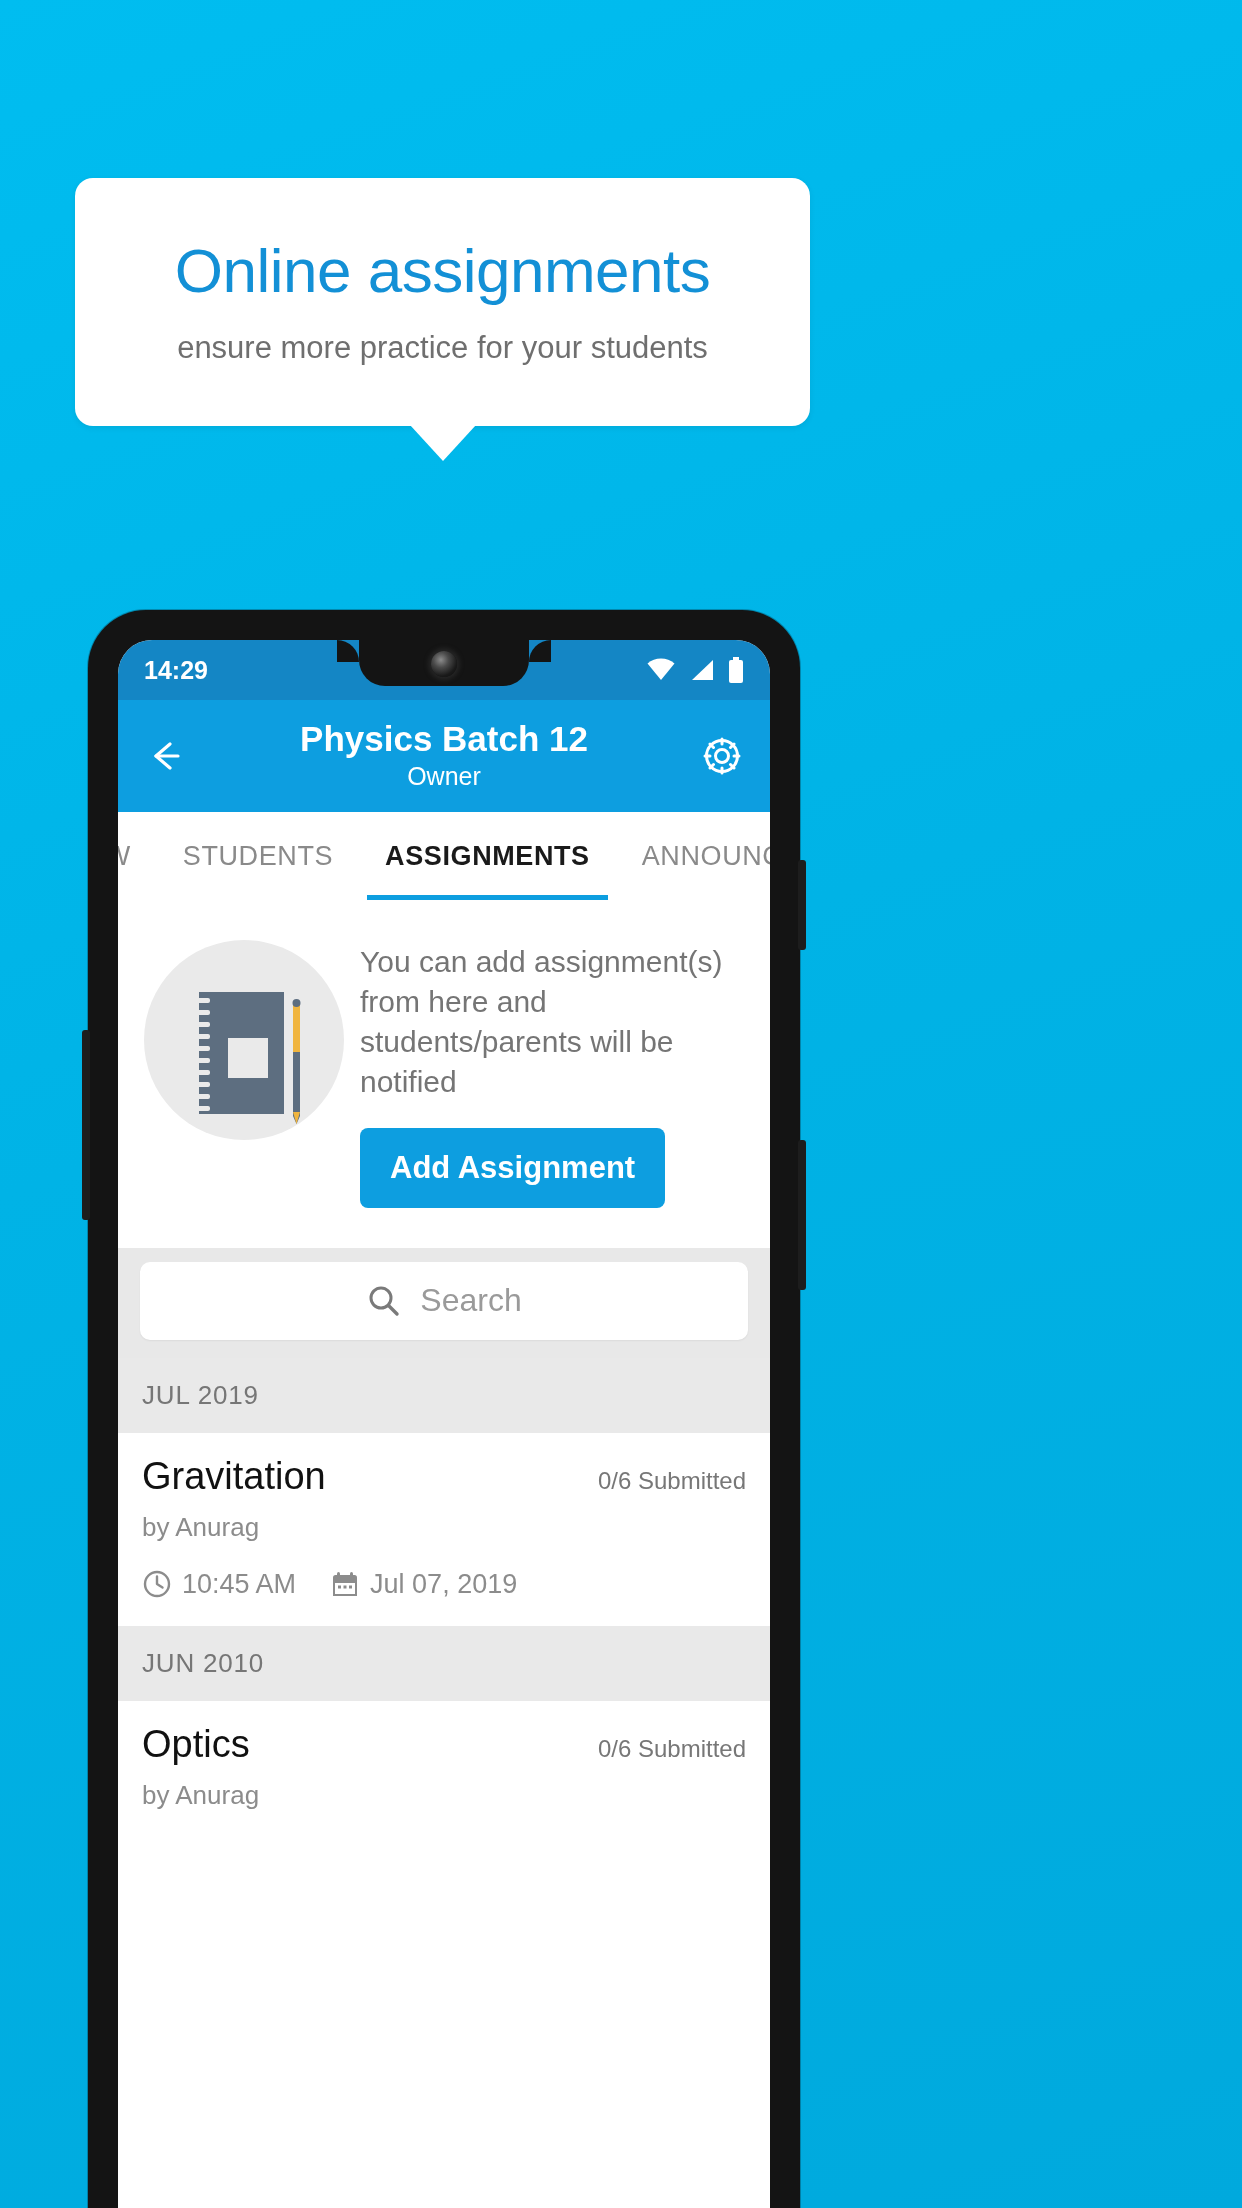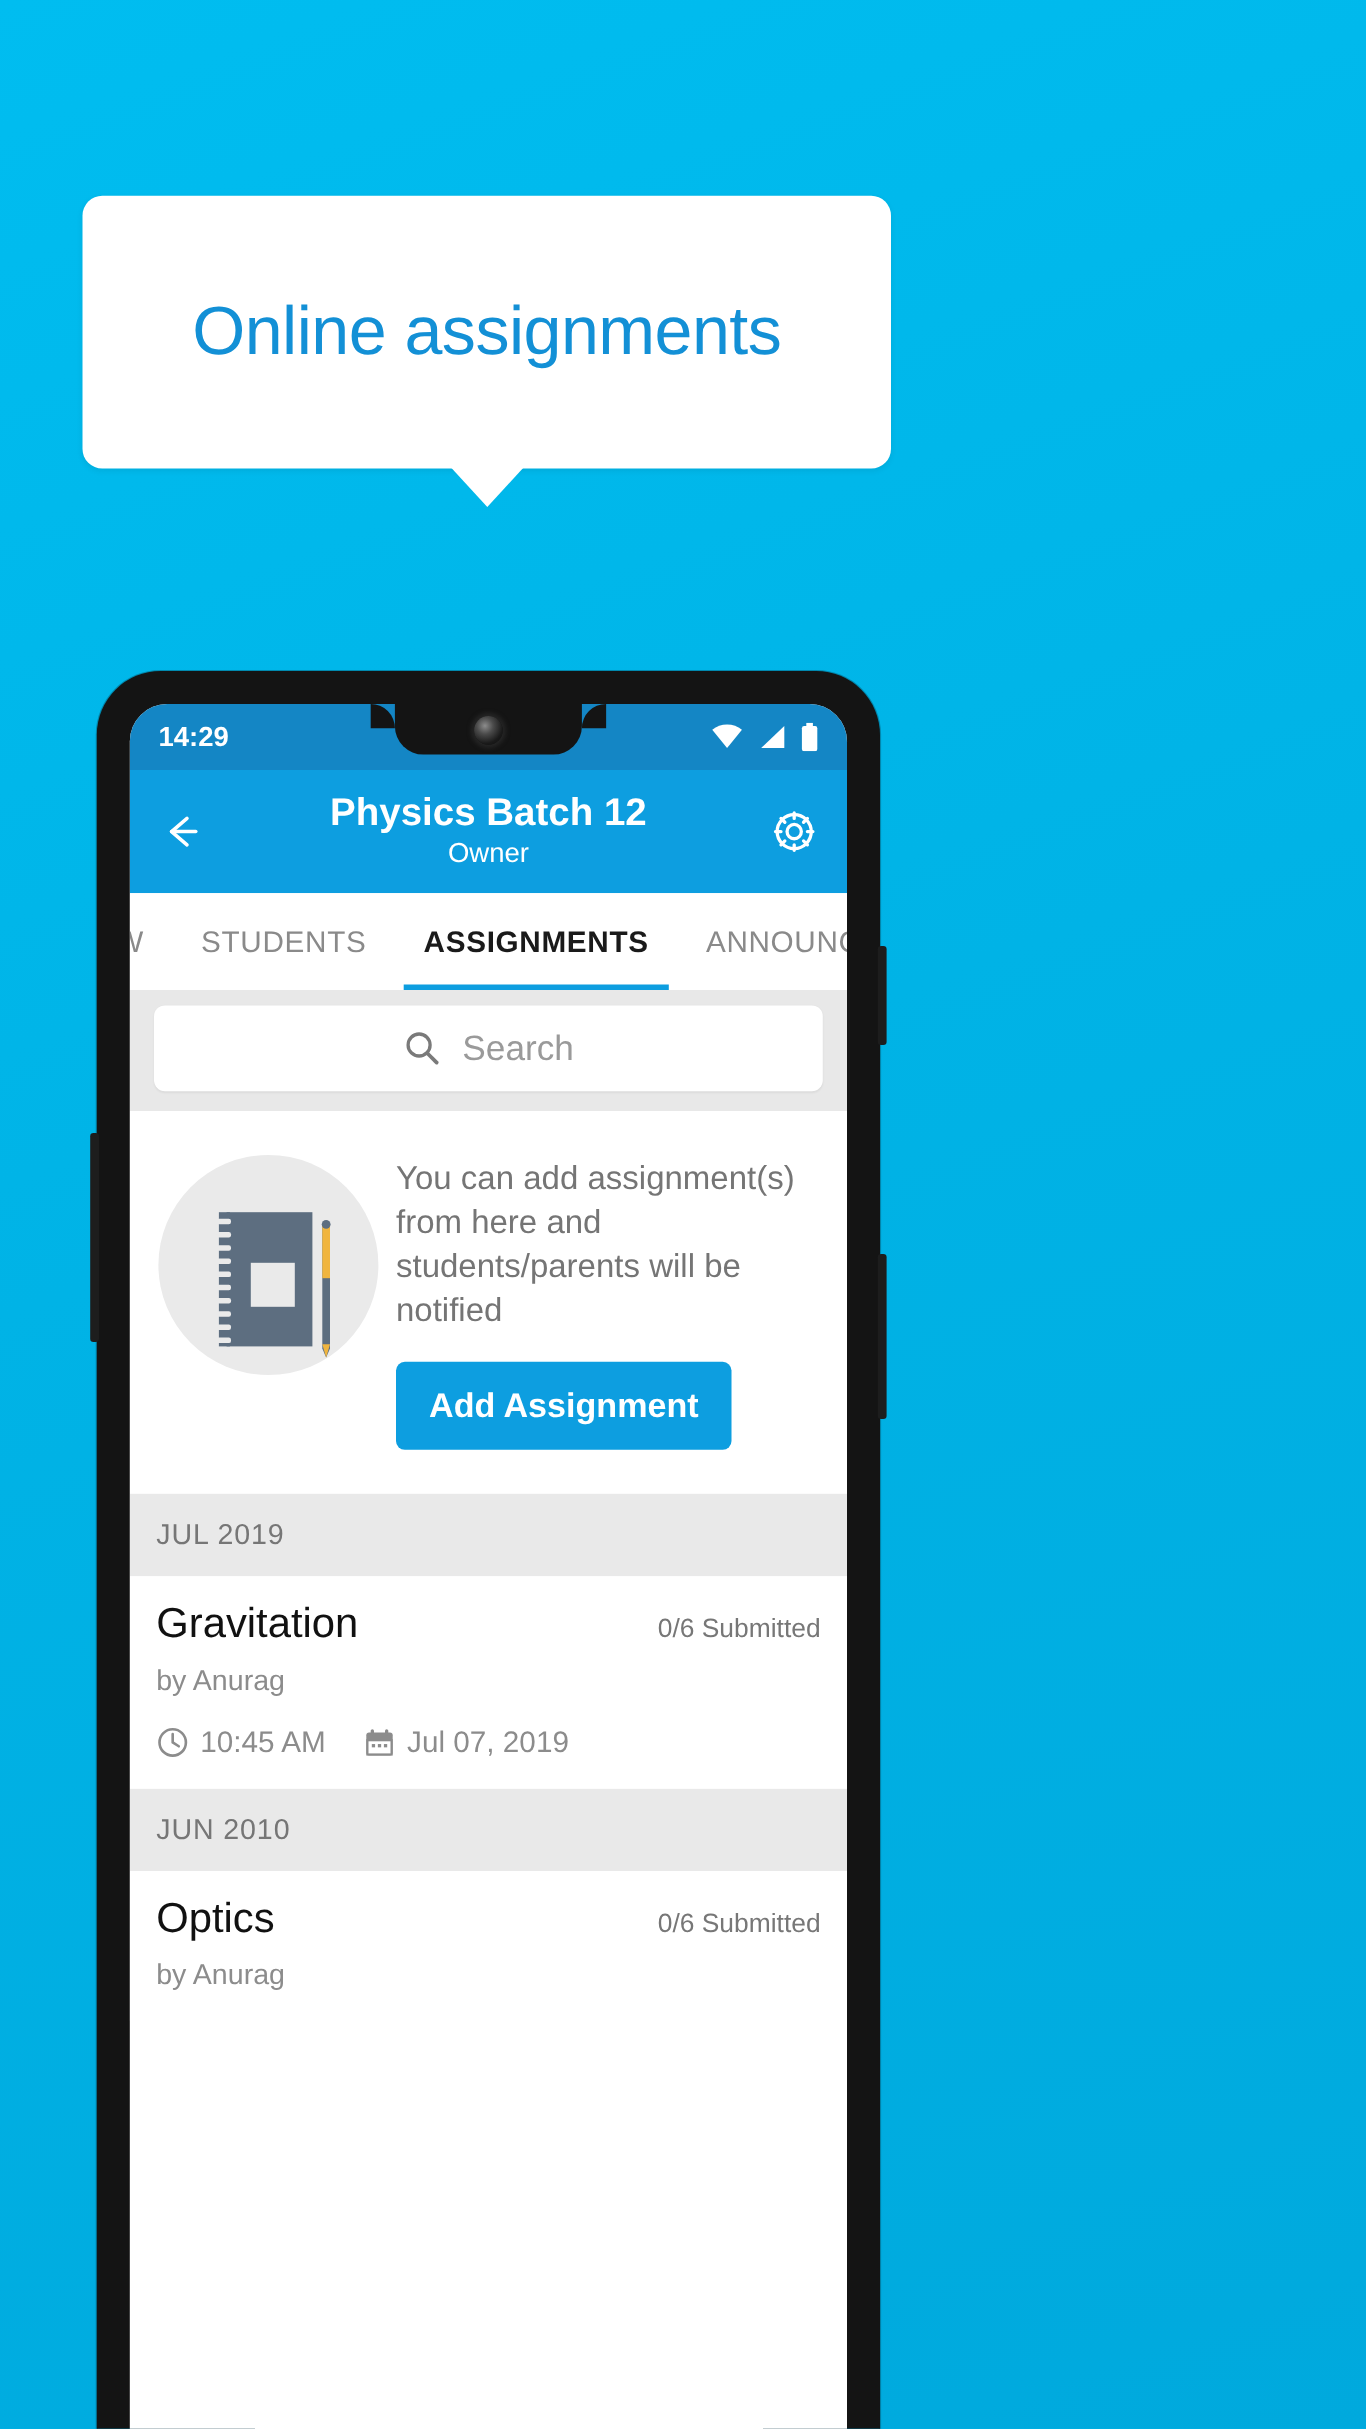--- a/index.html
+++ b/index.html
@@ -249,20 +249,21 @@
   .a-meta { display:flex; align-items:center; gap:10px; margin-top:26px; color:#8c8c8c; font-size:27px; }
   .a-meta .gap { width:14px; }
 </style>
 </head>
 <body>
 
 <div id="bg"></div>
 
 <div id="callout">
   <div id="callout-title">Online assignments</div>
+  <div id="callout-sub">ensure more practice for your students</div>
 </div>
 <div id="callout-tail"></div>
 
 <div id="phone">
   <div class="side-btn" id="btn-right-1"></div>
   <div class="side-btn" id="btn-right-2"></div>
   <div class="side-btn" id="btn-left-1"></div>
 
   <div id="phone-inner">
 
@@ -310,30 +311,20 @@
         <span>IEW</span>
       </div>
       <div class="tab">
         <span>STUDENTS</span>
       </div>
       <div class="tab active">
         <span>ASSIGNMENTS</span>
       </div>
       <div class="tab">
         <span>ANNOUNCEMENTS</span>
-      </div>
-    </div>
-
-    <div id="search-wrap">
-      <div id="search-box">
-        <svg width="36" height="36" viewBox="0 0 36 36">
-          <circle cx="15" cy="15" r="10" fill="none" stroke="#7a7a7a" stroke-width="3"></circle>
-          <path d="M22.5 22.5 L31 31" stroke="#7a7a7a" stroke-width="3.4" stroke-linecap="round"></path>
-        </svg>
-        <span id="search-placeholder">Search</span>
       </div>
     </div>
 
     <div id="empty-state">
       <div id="empty-illo">
         <svg width="200" height="200" viewBox="0 0 200 200">
 
           <rect x="62" y="52" width="78" height="122" fill="#5d6e80"></rect>
           <rect x="55" y="52" width="10" height="122" fill="#5d6e80"></rect>
           <g fill="#eaeaea">
@@ -352,20 +343,30 @@
 
           <path d="M149 62 L156 62 L156 176 L152.5 184 L149 176 Z" fill="#5d6e80"></path>
           <rect x="149" y="62" width="7" height="50" fill="#f0b53f"></rect>
           <path d="M149 172 L156 172 L152.5 184 Z" fill="#f0b53f"></path>
           <circle cx="152.5" cy="63" r="4" fill="#5d6e80"></circle>
         </svg>
       </div>
       <div id="empty-right">
         <div id="empty-text">You can add assignment(s) from here and students/parents will be notified</div>
         <button id="add-btn">Add Assignment</button>
+      </div>
+    </div>
+
+    <div id="search-wrap">
+      <div id="search-box">
+        <svg width="36" height="36" viewBox="0 0 36 36">
+          <circle cx="15" cy="15" r="10" fill="none" stroke="#7a7a7a" stroke-width="3"></circle>
+          <path d="M22.5 22.5 L31 31" stroke="#7a7a7a" stroke-width="3.4" stroke-linecap="round"></path>
+        </svg>
+        <span id="search-placeholder">Search</span>
       </div>
     </div>
 
     <div>
 
       <div class="month-header">JUL 2019</div>
       <div class="assignment">
         <div class="a-row1">
           <div class="a-title">Gravitation</div>
           <div class="a-count">0/6 Submitted</div>

